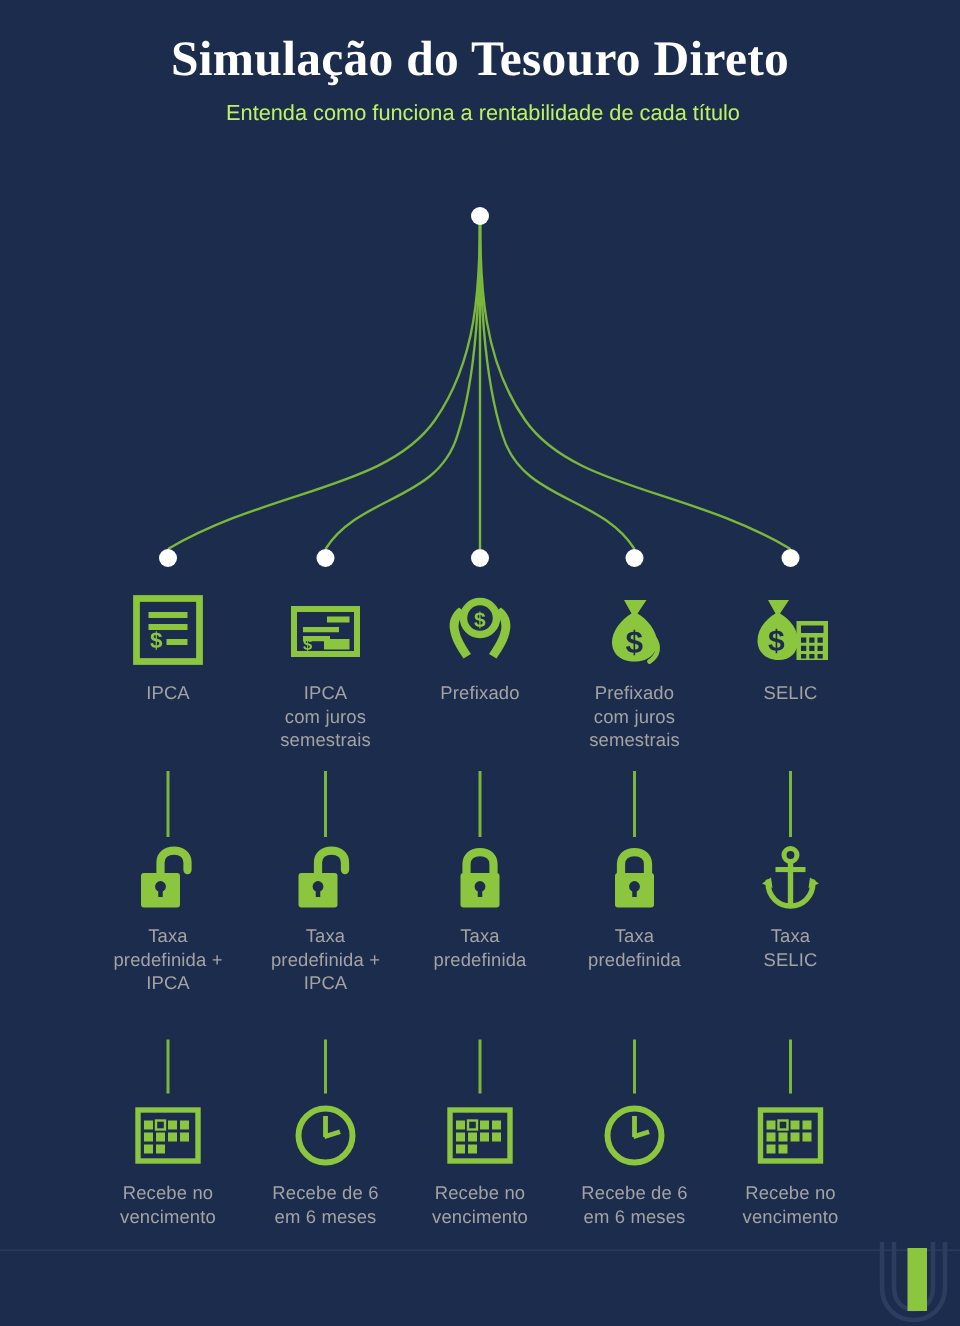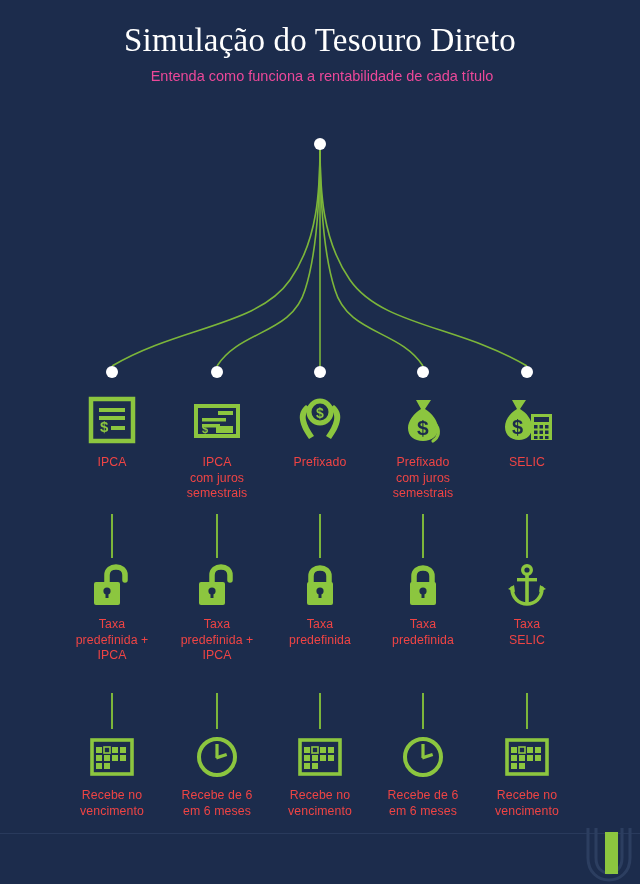--- a/index.html
+++ b/index.html
@@ -29,26 +29,26 @@
     text-align: center;
     padding-top: 22px;
   }
   .title {
     font-family: "Liberation Serif", serif;
     font-size: 33px;
     color: #ffffff;
     letter-spacing: 0.2px;
     line-height: 1.15;
     margin: 0;
-    font-weight: 400;
+    font-weight: 700;
   }
   .subtitle {
     font-family: "Liberation Sans", sans-serif;
     font-size: 14.5px;
-    color: #ec4899;
+    color: #bef264;
     margin: 8px 0 0 4px;
     font-weight: 400;
   }
 
   
   .fan-svg {
     position: absolute;
     top: 130px;
     left: 0;
     width: 640px;
@@ -80,21 +80,21 @@
     height: 56px;
     display: flex;
     align-items: center;
     justify-content: center;
   }
   .icon-wrap svg { display: block; }
 
   .cap {
     font-size: 12.3px;
     line-height: 15.5px;
-    color: #ef4444;
+    color: #a3a3a3;
     margin-top: 7px;
     letter-spacing: 0.1px;
   }
 
   .vline {
     position: absolute;
     width: 1.6px;
     background: #7cb63a;
   }
 

